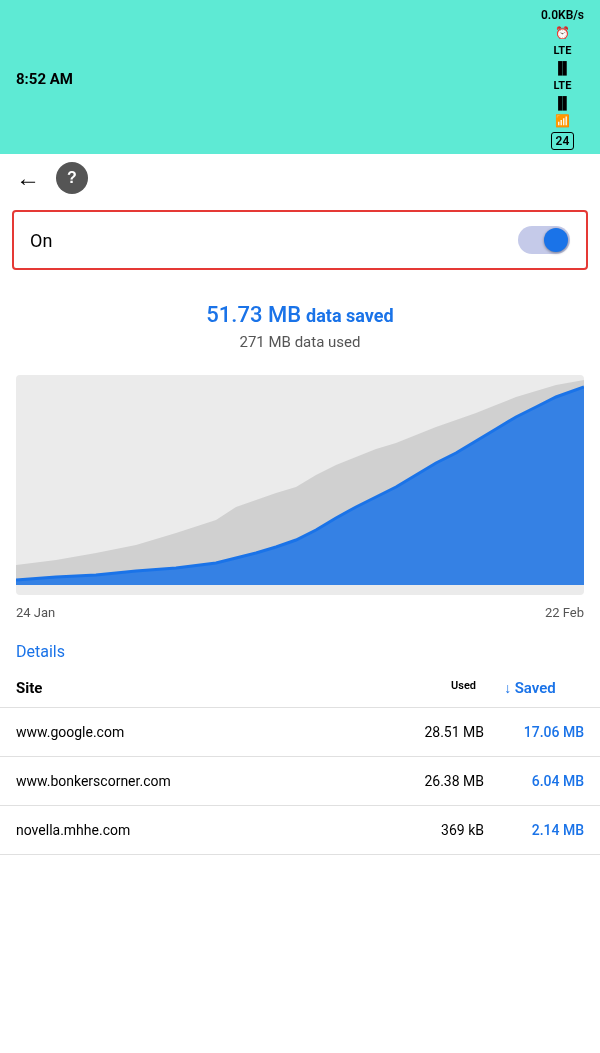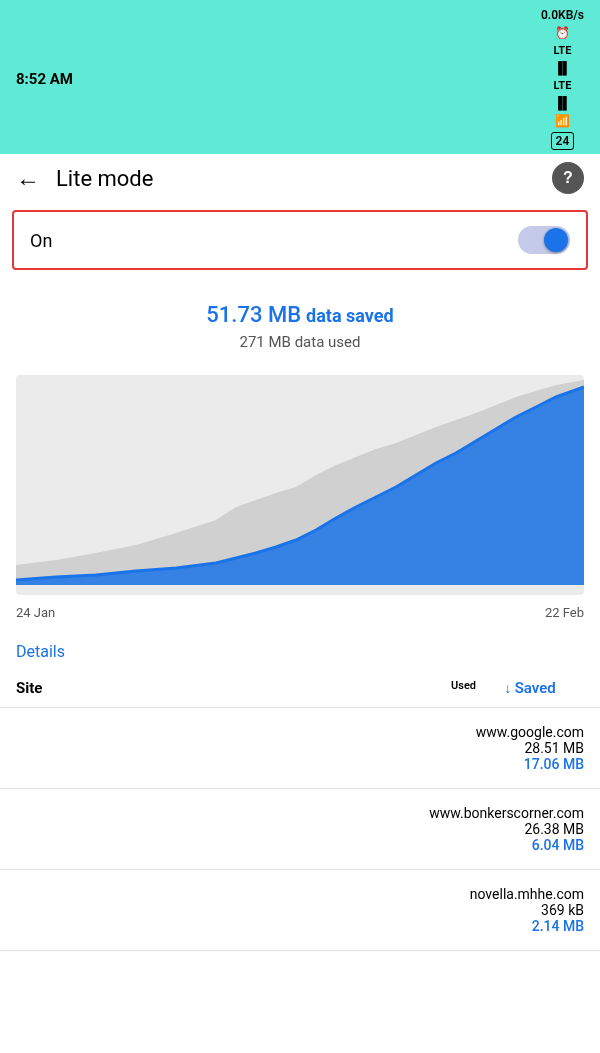--- a/index.html
+++ b/index.html
@@ -175,21 +175,20 @@
       color: #1a73e8;
       font-size: 14px;
     }
 
     .table-row {
       display: flex;
       justify-content: space-between;
       padding: 16px 16px;
       border-bottom: 1px solid #e0e0e0;
       align-items: flex-end;
-      flex-direction: column;
     }
     .cell-site { flex: 1; font-size: 14px; color: #000; }
     .cell-used { width: 100px; text-align: right; font-size: 14px; color: #000; }
     .cell-saved { width: 100px; text-align: right; font-size: 14px; color: #1a73e8; font-weight: 500; }
   </style>
 </head>
 <body>
 
 <div class="status-bar">
   <span class="status-time">8:52 AM</span>
@@ -200,21 +199,20 @@
     <span>▐▌</span>
     <span style="font-size:11px;font-weight:700;">LTE</span>
     <span>▐▌</span>
     <span>📶</span>
     <span style="border:1.5px solid #000;border-radius:3px;padding:1px 4px;font-size:12px;">24</span>
   </div>
 </div>
 
 <div class="app-bar">
   <button class="back-btn">←</button>
-  <span class="app-bar-title">Lite mode</span>
   <button class="help-btn">?</button>
 </div>
 
 <div class="toggle-row">
   <span class="toggle-label">On</span>
   <div class="toggle-switch">
     <div class="toggle-track">
       <div class="toggle-thumb"></div>
     </div>
   </div>

